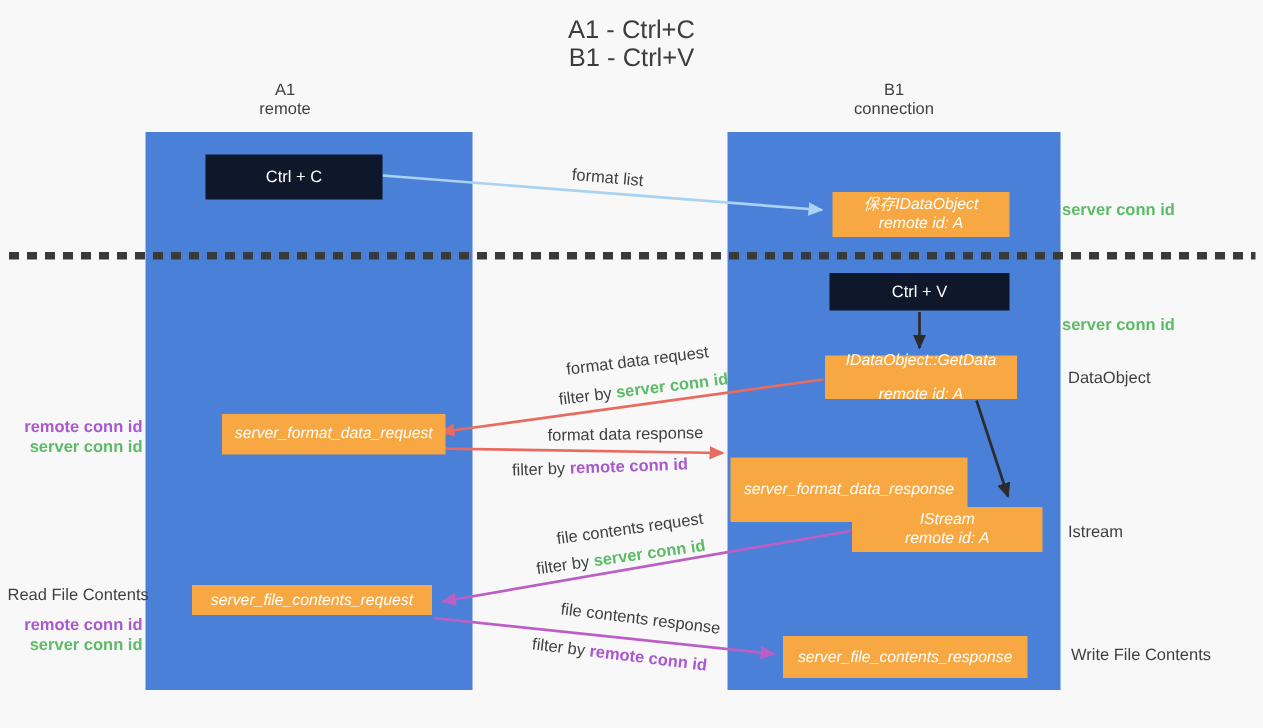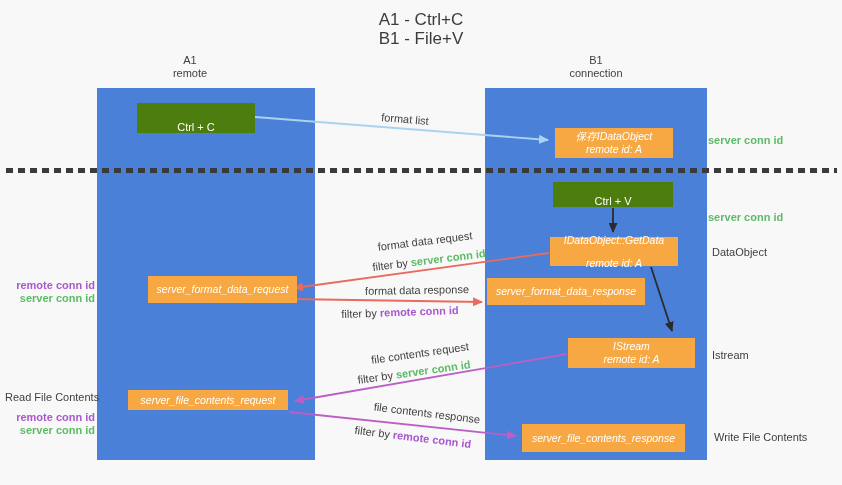--- a/index.html
+++ b/index.html
@@ -22,21 +22,21 @@
   }
   .dotted{
     left:6px;top:168px;width:831px;height:5px;
     background:repeating-linear-gradient(90deg,#3a3a3a 0 7px,transparent 7px 12px);
     z-index:6;
   }
   .box{
     display:flex;flex-direction:column;align-items:center;justify-content:center;
     color:#fff;text-align:center;white-space:nowrap;z-index:3;
   }
-  .box.green{background:#4d7c0f;font-size:11px;justify-content:flex-end;}
+  .box.green{background:#0f172a;font-size:11px;}
   .box.orange{background:#f8a843;font-size:10.5px;line-height:13px;font-style:italic;}
   .lbl{font-size:11px;white-space:nowrap;color:#3f3f3f;z-index:4;}
   .lbl.bold-green{color:#5cbb66;font-weight:bold;}
   .pair{
     width:97px;text-align:right;font-size:11px;line-height:13px;font-weight:bold;
     white-space:nowrap;z-index:4;padding-right:2px;box-sizing:border-box;
   }
   .pair .purple{color:#a958ce;}
   .pair .green{color:#5cbb66;}
   .rot{transform-origin:center;z-index:4;}
@@ -45,21 +45,21 @@
   .in-purple{color:#a958ce;font-weight:bold;}
   svg.arrows{left:0;top:0;z-index:2;}
 </style>
 </head>
 <body>
 
 <div id="canvas">
 
   <div class="abs title">
     <div>A1 - Ctrl+C</div>
-    <div>B1 - File+V</div>
+    <div>B1 - Ctrl+V</div>
   </div>
 
   <div class="abs col-header" style="left:85px;width:210px;">
     <div>A1</div>
     <div>remote</div>
   </div>
   <div class="abs col-header" style="left:485px;width:222px;">
     <div>B1</div>
     <div>connection</div>
   </div>
@@ -106,21 +106,21 @@
 
   <div class="abs box orange" style="left:550px;top:237px;width:128px;height:29px;gap:10px;">
     <div>IDataObject::GetData</div>
     <div>remote id: A</div>
   </div>
 
   <div class="abs box orange" style="left:148px;top:276px;width:149px;height:27px;">
     <div>server_format_data_request</div>
   </div>
 
-  <div class="abs box orange" style="left:487px;top:278px;width:158px;height:27px;">
+  <div class="abs box orange" style="left:487px;top:305px;width:158px;height:43px;">
     <div>server_format_data_response</div>
   </div>
 
   <div class="abs box orange" style="left:568px;top:338px;width:127px;height:30px;">
     <div>IStream</div>
     <div>remote id: A</div>
   </div>
 
   <div class="abs box orange" style="left:128px;top:390px;width:160px;height:20px;">
     <div>server_file_contents_request</div>

